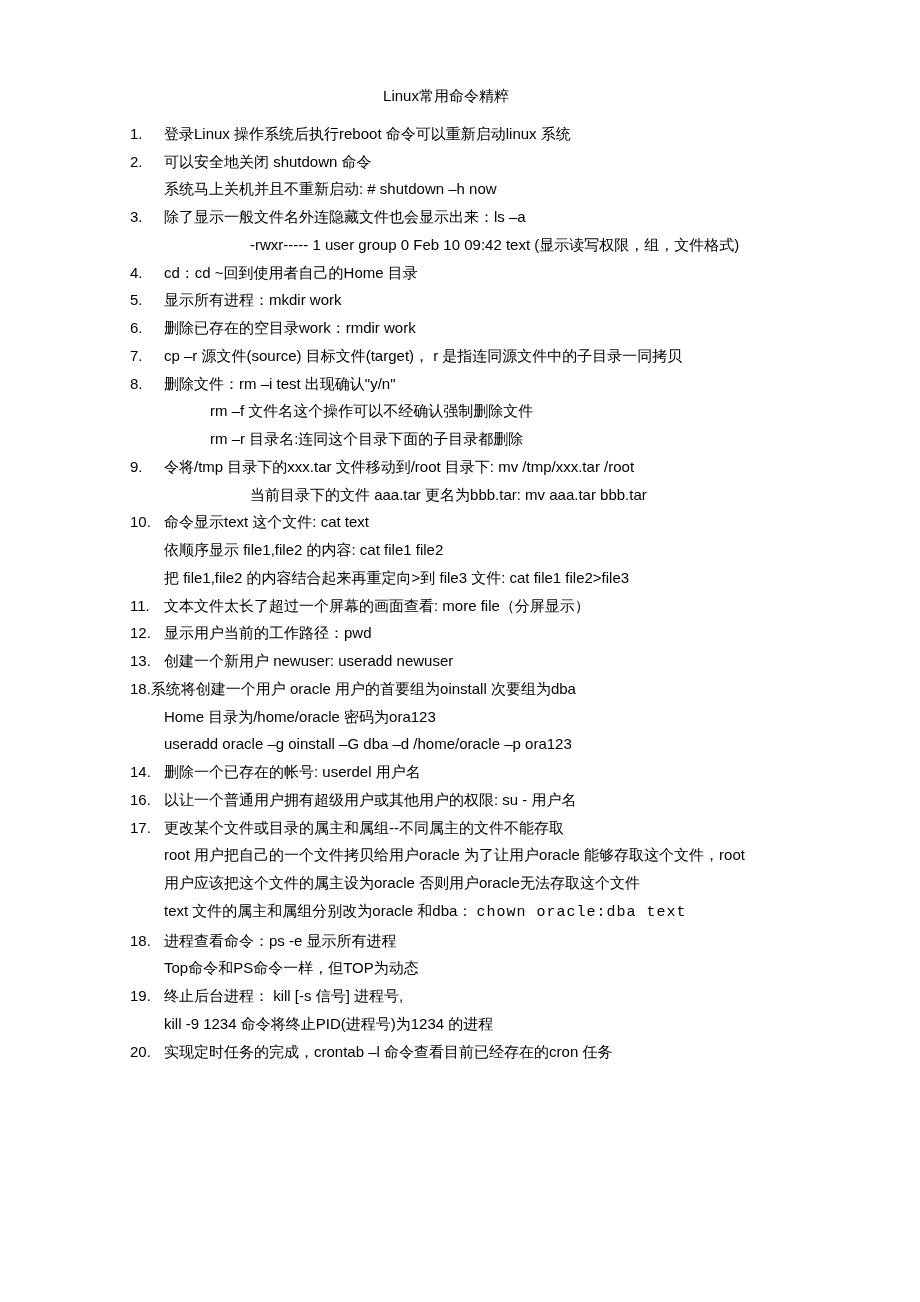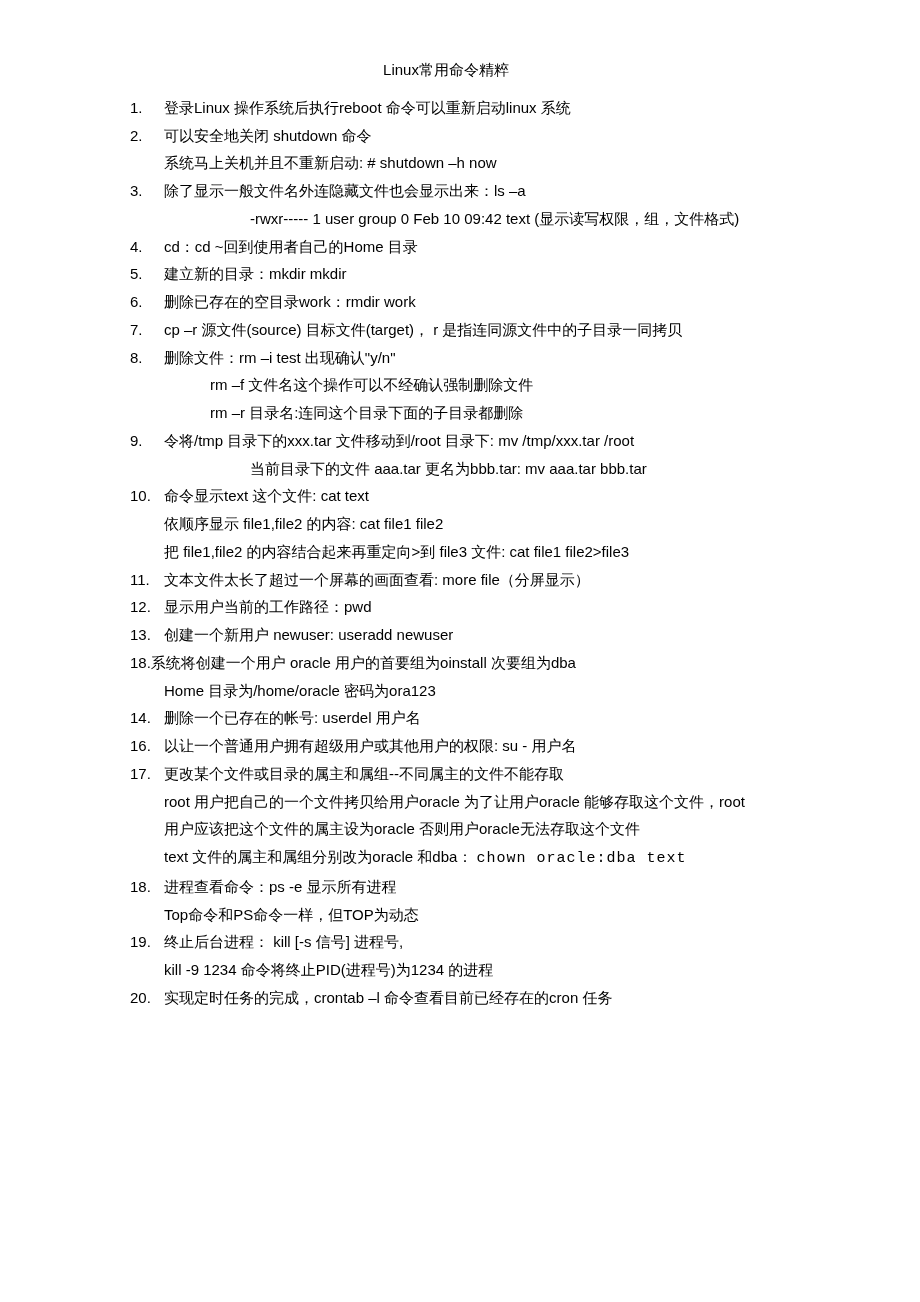--- a/index.html
+++ b/index.html
@@ -1,16 +1,16 @@
 <!DOCTYPE html>
 <html><head>
 <meta charset="utf-8">
 <style>
 body{margin:0;background:#fff;font-family:"SimSun","Microsoft YaHei",Arial,sans-serif;font-size:15px;color:#000;line-height:1.85}
-.page{width:892px;min-height:1302px;padding:56px 130px 60px 130px;box-sizing:border-box}
+.page{width:892px;min-height:1302px;padding:82px 130px 60px 130px;box-sizing:border-box}
 .title{text-align:center;margin-bottom:10px}
 .row{display:flex}
 .num{width:34px;flex-shrink:0}
 .txt{flex:1}
 .ind1{padding-left:34px}
 .ind2{padding-left:120px}
 .ind3{padding-left:80px}
 .mono{font-family:"Courier New",monospace;letter-spacing:1px}
 </style>
 </head>
@@ -32,21 +32,21 @@
         <div class="num">3.</div>
         <div class="txt">除了显示一般文件名外连隐藏文件也会显示出来：ls –a</div>
       </div>
       <div class="ind2">-rwxr----- 1 user group 0 Feb 10 09:42 text (显示读写权限，组，文件格式)</div>
       <div class="row">
         <div class="num">4.</div>
         <div class="txt">cd：cd ~回到使用者自己的Home 目录</div>
       </div>
       <div class="row">
         <div class="num">5.</div>
-        <div class="txt">建立新的目录：mkdir mkdir</div>
+        <div class="txt">显示所有进程：mkdir work</div>
       </div>
       <div class="row">
         <div class="num">6.</div>
         <div class="txt">删除已存在的空目录work：rmdir work</div>
       </div>
       <div class="row">
         <div class="num">7.</div>
         <div class="txt">cp –r 源文件(source) 目标文件(target)， r 是指连同源文件中的子目录一同拷贝</div>
       </div>
       <div class="row">
@@ -73,20 +73,21 @@
       <div class="row">
         <div class="num">12.</div>
         <div class="txt">显示用户当前的工作路径：pwd</div>
       </div>
       <div class="row">
         <div class="num">13.</div>
         <div class="txt">创建一个新用户 newuser:   useradd newuser</div>
       </div>
       <div>18.系统将创建一个用户 oracle 用户的首要组为oinstall 次要组为dba</div>
       <div class="ind1">Home 目录为/home/oracle 密码为ora123</div>
+      <div class="ind1">useradd oracle –g oinstall –G dba –d /home/oracle –p ora123</div>
       <div class="row">
         <div class="num">14.</div>
         <div class="txt">删除一个已存在的帐号: userdel 用户名</div>
       </div>
       <div class="row">
         <div class="num">16.</div>
         <div class="txt">以让一个普通用户拥有超级用户或其他用户的权限: su - 用户名</div>
       </div>
       <div class="row">
         <div class="num">17.</div>

